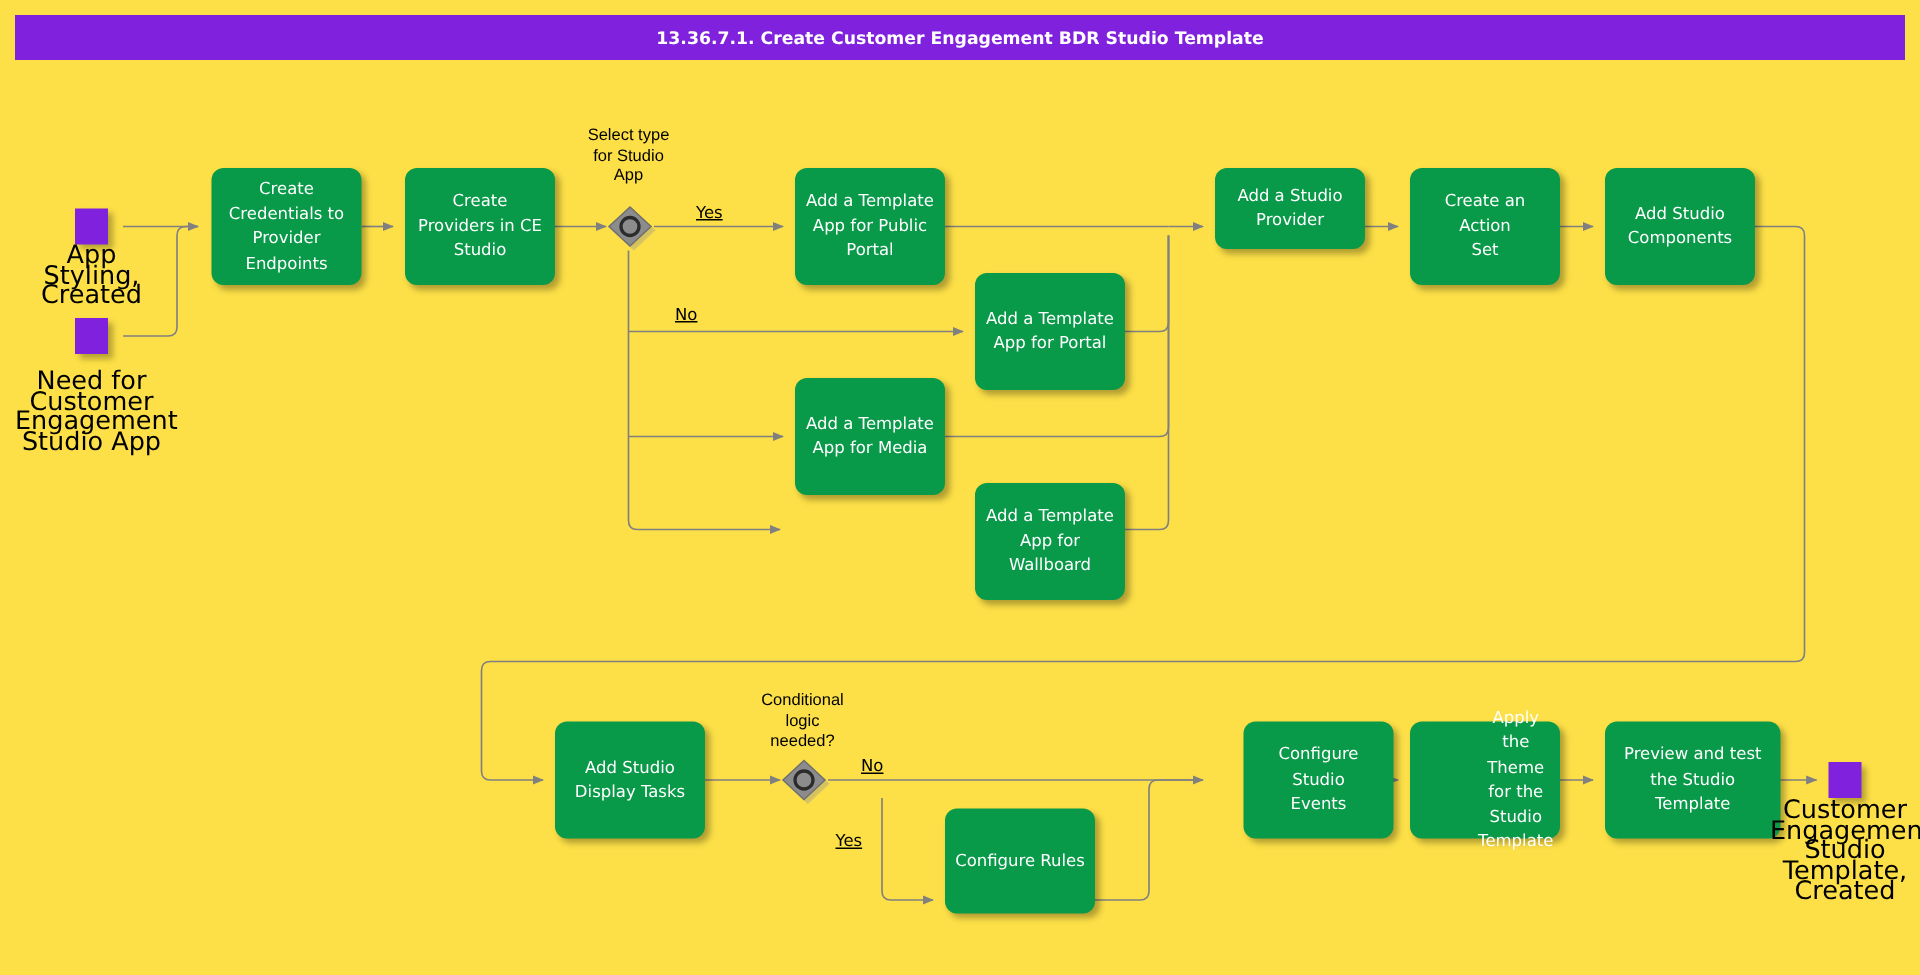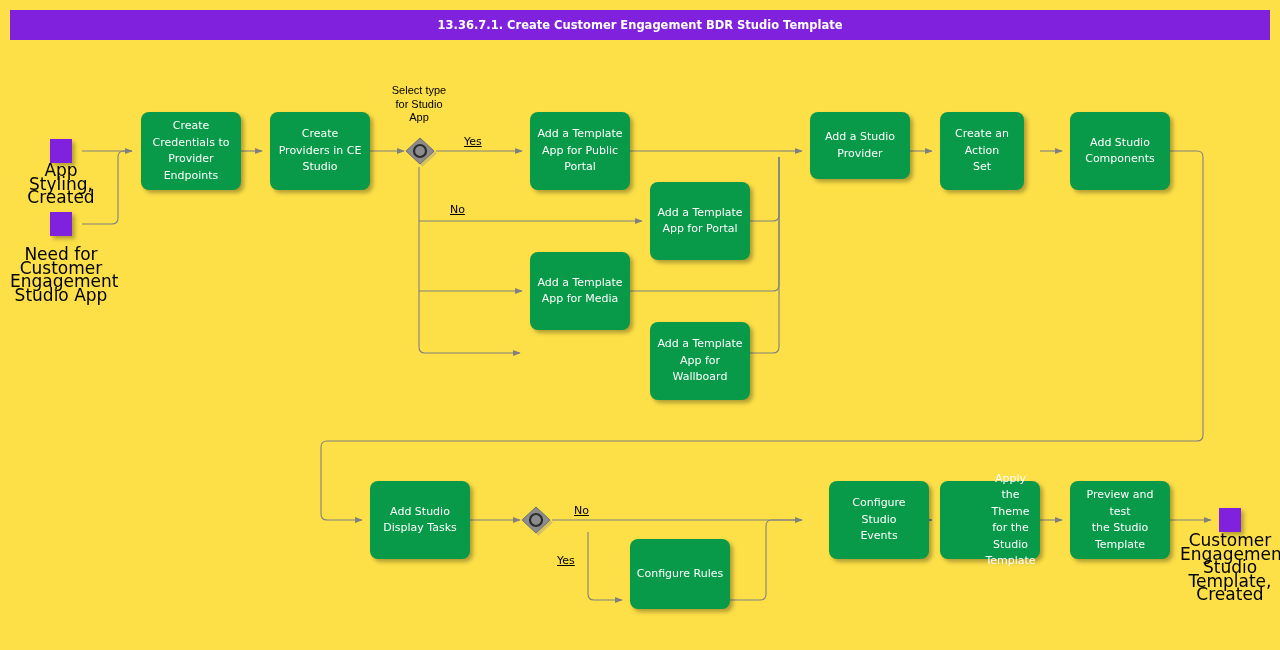--- a/index.html
+++ b/index.html
@@ -201,50 +201,53 @@
 App for Public
 Portal</div>
   <div class="node" style="left:650px; top:182px; width:100px; height:78px;">Add a Template
 App for Portal</div>
   <div class="node" style="left:530px; top:252px; width:100px; height:78px;">Add a Template
 App for Media</div>
   <div class="node" style="left:650px; top:322px; width:100px; height:78px;">Add a Template
 App for
 Wallboard</div>
 
-  <div class="node" style="left:810px; top:112px; width:100px; height:67px;">Add a Studio
+  <div class="node" style="left:810px; top:112px; width:100px; height:54px;">Add a Studio
 Provider</div>
-  <div class="node" style="left:940px; top:112px; width:84px; height:78px;">Create an Action
+  <div class="node" style="left:940px; top:112px; width:100px; height:78px;">Create an Action
 Set</div>
   <div class="node" style="left:1070px; top:112px; width:100px; height:78px;">Add Studio
 Components</div>
 
   <div class="node" style="left:370px; top:481px; width:100px; height:78px;">Add Studio
 Display Tasks</div>
 
+  <div class="gatewaylabel" style="left:485px; top:461px; width:100px;">Conditional
+logic
+needed?</div>
   <div class="gateway" style="left:520px; top:505px;">
     <svg width="34" height="34" viewBox="0 0 34 34" xmlns="http://www.w3.org/2000/svg">
       <g>
         <polygon points="17,3 31,16 17,29 3,16" fill="#8C8C8C" stroke="#9a9a9a" stroke-width="1" transform="translate(1.5,1.5)" opacity="0.35"></polygon>
         <polygon points="16,2 30,15 16,28 2,15" fill="#8C8C8C" stroke="#6f6f6f" stroke-width="1"></polygon>
         <circle cx="16" cy="15" r="6" fill="none" stroke="#2b2b2b" stroke-width="2.2"></circle>
       </g>
     </svg>
   </div>
 
   <div class="edgelabel" style="left:574px; top:504px;">No</div>
   <div class="edgelabel" style="left:557px; top:554px;">Yes</div>
 
   <div class="node" style="left:630px; top:539px; width:100px; height:70px;">Configure Rules</div>
   <div class="node" style="left:829px; top:481px; width:100px; height:78px;">Configure Studio
 Events</div>
   <div class="node" style="left:940px; top:481px; width:100px; height:78px;padding-left:46px;">Apply the
 Theme for the
 Studio Template</div>
-  <div class="node" style="left:1070px; top:481px; width:100px; height:78px;">Preview and test
+  <div class="node" style="left:1070px; top:481px; width:117px; height:78px;">Preview and test
 the Studio
 Template</div>
 
   <div class="startnode" style="left:1219px; top:508px;"></div>
   <div class="nodelabel" style="left:1180px; top:534px; width:100px;">Customer
 Engagement
 Studio
 Template,
 Created</div>
 

